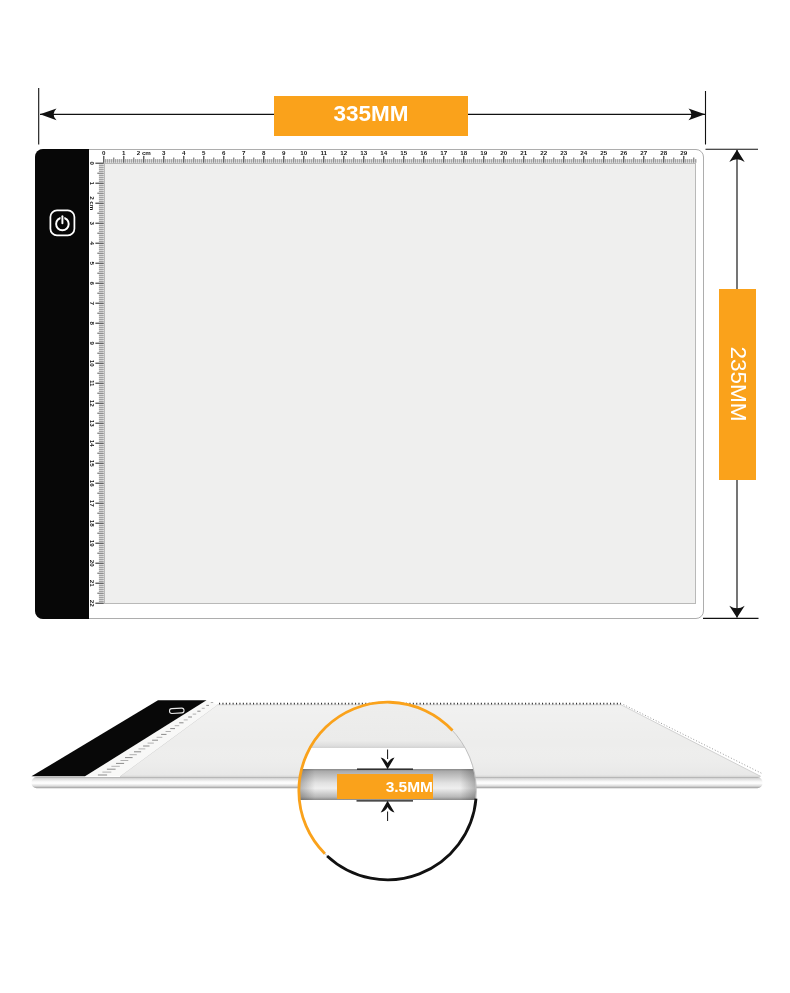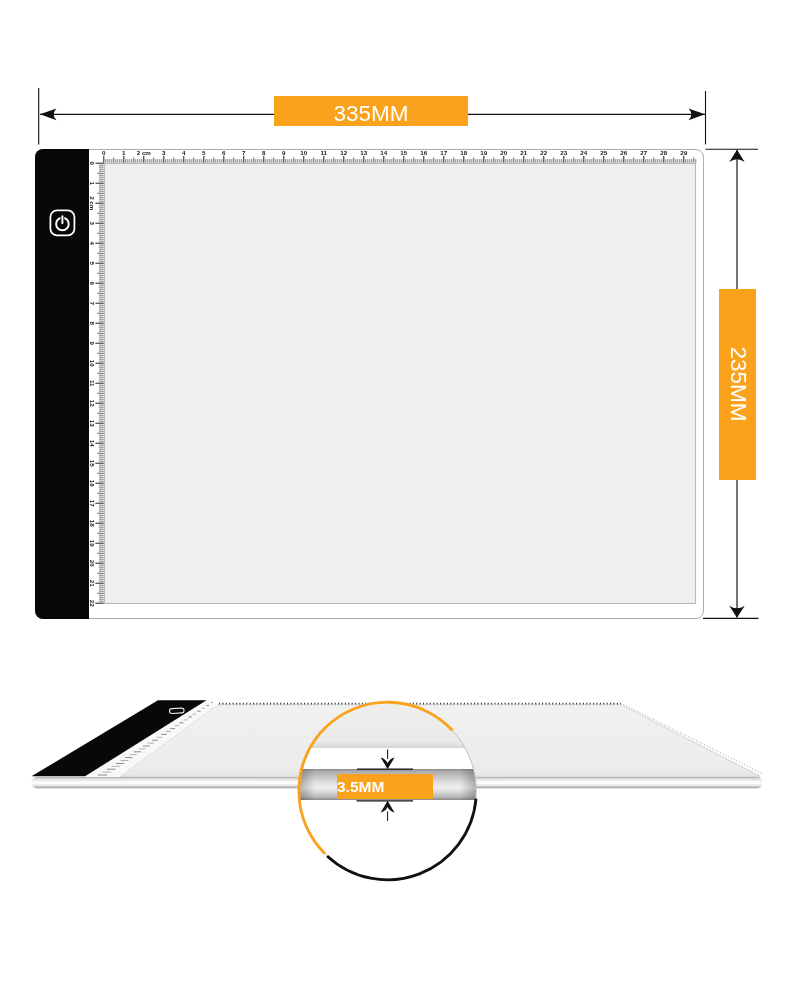--- a/index.html
+++ b/index.html
@@ -12,21 +12,21 @@
 <line x1="38.7" y1="88" x2="38.7" y2="144.5" stroke="#111" stroke-width="1.1"></line>
 <line x1="705.5" y1="91" x2="705.5" y2="144.5" stroke="#111" stroke-width="1.1"></line>
 <path d="M40,114.3 L56.5,108.4 Q50.5,114.3 56.5,120.2 Z" fill="#111"></path>
 <path d="M705,114.3 L688.5,108.4 Q694.5,114.3 688.5,120.2 Z" fill="#111"></path>
 <line x1="737" y1="150" x2="737" y2="617.5" stroke="#111" stroke-width="1.15"></line>
 <line x1="705.5" y1="149.2" x2="758" y2="149.2" stroke="#111" stroke-width="1.1"></line>
 <line x1="703" y1="618.4" x2="758.5" y2="618.4" stroke="#111" stroke-width="1.1"></line>
 <path d="M737,149.8 L729.3,161.9 Q737,156.8 744.7,161.9 Z" fill="#111"></path>
 <path d="M737,617.8 L729.3,605.7 Q737,610.8 744.7,605.7 Z" fill="#111"></path>
 </svg>
-<div class="abs" style="left:273.7px;top:96.2px;width:194.7px;height:30px;background:#FAA21B;color:#fff;font-size:22.5px;line-height:36px;text-align:center;">335MM</div>
+<div class="abs" style="left:273.7px;top:96.2px;width:194.7px;height:40px;background:#FAA21B;color:#fff;font-size:22.5px;line-height:36px;text-align:center;font-weight:bold;">335MM</div>
 <div class="abs" style="left:719px;top:288.5px;width:36.5px;height:191.5px;background:#FAA21B;"></div>
 <div class="abs" style="left:719px;top:288.5px;width:36.5px;height:191.5px;color:#fff;font-size:22.5px;display:flex;align-items:center;justify-content:center;">
     <span style="transform:rotate(90deg);white-space:nowrap;">235MM</span>
   </div>
 <div class="abs" style="left:34.7px;top:148.6px;width:669.5999999999999px;height:470.0px;background:#fff;border:1px solid #adadad;border-radius:8px;box-sizing:border-box;"></div>
 <div class="abs" style="left:34.7px;top:148.6px;width:54.7px;height:470.0px;background:#070707;border-radius:8px 0 0 8px;"></div>
 <svg class="abs" style="left:49.3px;top:208.8px" width="27" height="28" viewBox="0 0 27 28">
     <rect x="1.4" y="1.4" width="24" height="25" rx="6.6" fill="none" stroke="#fff" stroke-width="1.75"></rect>
     <circle cx="13.4" cy="15" r="6.3" fill="none" stroke="#fff" stroke-width="1.95"></circle>
     <rect x="11.5" y="7.4" width="3.8" height="4.4" fill="#070707"></rect>
@@ -663,17 +663,17 @@
 <div class="abs" style="left:0;top:67.1px;width:177.4px;height:30.9px;background:linear-gradient(90deg,rgba(50,50,50,0.33) 0%,rgba(50,50,50,0) 9%,rgba(50,50,50,0) 91%,rgba(50,50,50,0.33) 100%);"></div>
 </div>
 <svg class="abs" style="left:0;top:690px" width="790" height="220" viewBox="0 690 790 220">
 <line x1="357" y1="769.2" x2="413" y2="769.2" stroke="#111" stroke-width="1.3"></line>
 <line x1="356.5" y1="800.8" x2="413" y2="800.8" stroke="#111" stroke-width="1.3"></line>
 <line x1="387.6" y1="749.5" x2="387.6" y2="759" stroke="#111" stroke-width="1"></line>
 <line x1="387.6" y1="811.5" x2="387.6" y2="821" stroke="#111" stroke-width="1"></line>
 <path d="M387.6,769.2 L380.7,757.4 Q385.4,758.7 387.6,763.1 Q389.8,758.7 394.5,757.4 Z" fill="#111"></path>
 <path d="M387.6,800.8 L380.7,812.6 Q385.4,811.3 387.6,806.9 Q389.8,811.3 394.5,812.6 Z" fill="#111"></path>
 </svg>
-<div class="abs" style="left:337px;top:773.5px;width:96px;height:25px;background:#FAA21B;color:#fff;font-size:15.5px;font-weight:bold;line-height:25px;text-align:left;">3.5MM</div>
+<div class="abs" style="left:337px;top:773.5px;width:96px;height:25px;background:#FAA21B;color:#fff;font-size:15.5px;font-weight:bold;line-height:25px;text-align:right;">3.5MM</div>
 <svg class="abs" style="left:0;top:690px" width="790" height="220" viewBox="0 690 790 220">
 <circle cx="387.6" cy="791.0" r="88.7" fill="none" stroke="#b9b9b9" stroke-width="0.9"></circle>
 <path d="M452.5,730.5 A88.7,88.7 0 1 0 324.9,853.7" fill="none" stroke="#FAA21B" stroke-width="2.8"></path>
 <path d="M476.0,798.7 A88.7,88.7 0 0 1 327.1,855.9" fill="none" stroke="#111" stroke-width="2.8"></path>
 </svg>
 </body></html>

